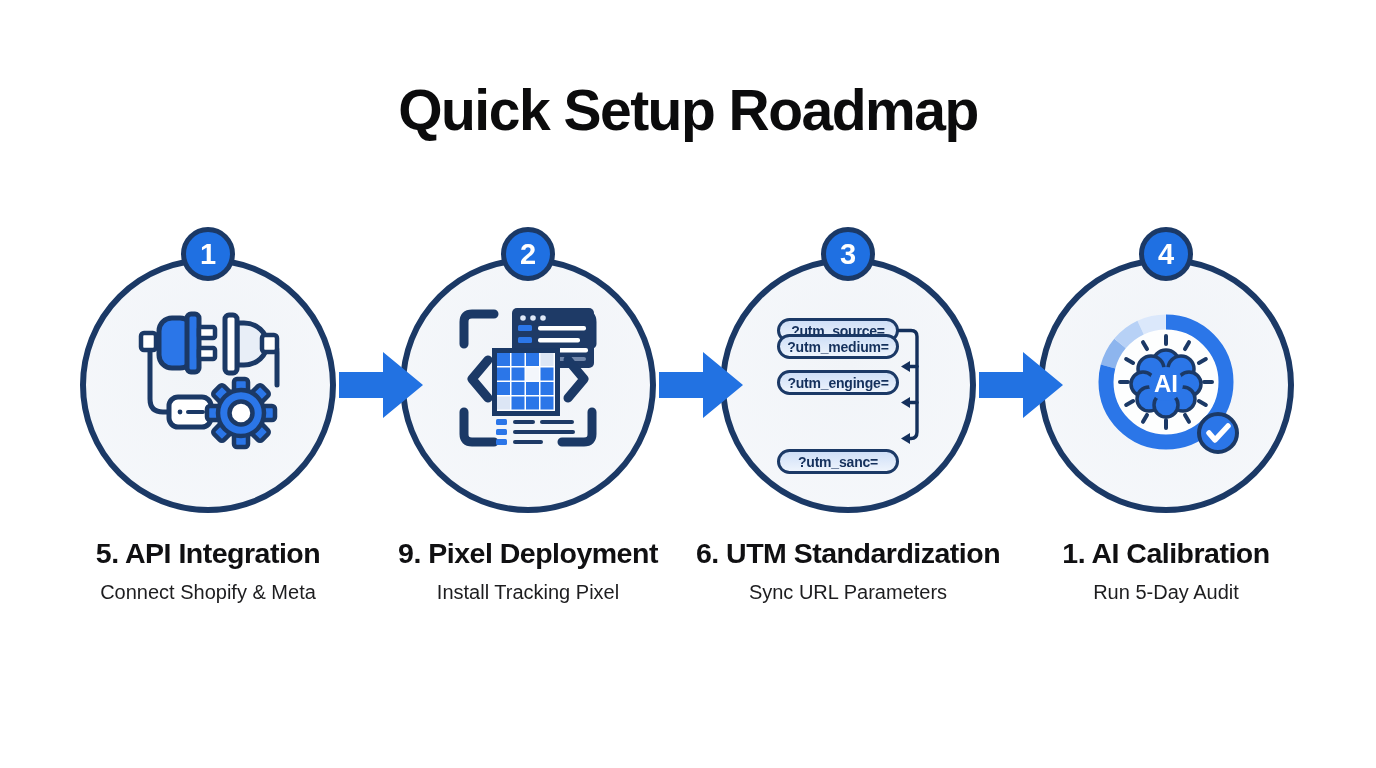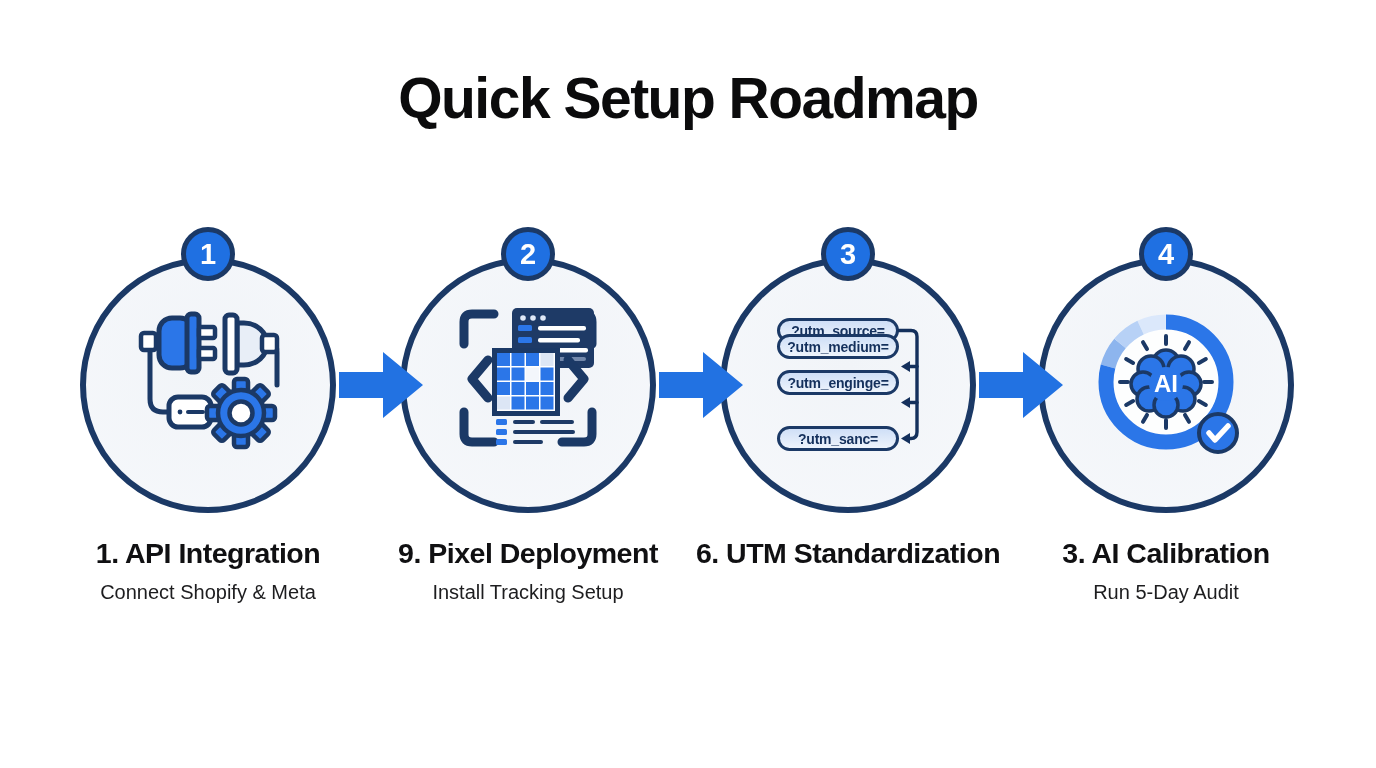--- a/index.html
+++ b/index.html
@@ -1,21 +1,21 @@
 <!DOCTYPE html>
 <html><head>
 <meta charset="utf-8">
 <style>
   html,body { margin:0; padding:0; background:#ffffff; }
   .canvas {
     position:relative; width:1376px; height:768px; background:#ffffff;
     font-family:"Liberation Sans", sans-serif; overflow:hidden;
   }
   .main-title {
-    position:absolute; top:65px; left:0; width:1376px; text-align:center;
+    position:absolute; top:77px; left:0; width:1376px; text-align:center;
     font-size:57px; font-weight:700; letter-spacing:-1.5px; color:#0b0b0c; margin:0;
   }
   .step-circle {
     position:absolute; top:257px; width:256px; height:256px; border-radius:50%;
     background:radial-gradient(circle at 50% 42%, #f1f4f8 0%, #f6f8fb 100%);
     border:6px solid #1b3966; box-sizing:border-box;
   }
   .badge {
     position:absolute; top:227px; width:54px; height:54px; border-radius:50%;
     background:#1f70e2; border:5px solid #1b3966; box-sizing:border-box;
@@ -161,21 +161,21 @@
 
   <div class="pill" style="top:318px">
       <span>?utm_source=</span>
     </div>
   <div class="pill" style="top:334px">
       <span>?utm_medium=</span>
     </div>
   <div class="pill" style="top:370px">
       <span>?utm_enginge=</span>
     </div>
-  <div class="pill" style="top:426px">
+  <div class="pill" style="top:449px">
       <span>?utm_sanc=</span>
     </div>
   <svg class="pill-bracket" width="30" height="136" viewBox="0 0 30 136">
     <g fill="none" stroke="#14305c" stroke-width="3.4" stroke-linecap="round" stroke-linejoin="round">
       <path d="M2 14.5 L14 14.5 Q20 14.5 20 20.5 L20 116 Q20 122.5 14 122.5 L12 122.5"></path>
       <path d="M20 50.5 L12 50.5"></path>
       <path d="M20 86.5 L12 86.5"></path>
     </g>
     <polygon points="4,50.5 13,45 13,56" fill="#14305c"></polygon>
     <polygon points="4,86.5 13,81 13,92" fill="#14305c"></polygon>
@@ -213,21 +213,22 @@
       <circle cx="85" cy="108" r="12"></circle>
     </g>
     <circle cx="85" cy="87" r="17" fill="#2b76e8"></circle>
     <text x="85" y="95" text-anchor="middle" font-size="24" font-weight="bold" fill="#ffffff" font-family="Liberation Sans, sans-serif">AI</text>
     <g>
       <circle cx="137" cy="136" r="19" fill="#2b76e8" stroke="#1b3966" stroke-width="4"></circle>
       <path d="M128 136 L134 143 L147 129" fill="none" stroke="#ffffff" stroke-width="5.5" stroke-linecap="round" stroke-linejoin="round"></path>
     </g>
   </svg>
 
-  <div class="step-title" style="left:28px">1. API Integration</div>
+  <div class="step-title" style="left:28px">5. API Integration</div>
   <div class="step-title" style="left:348px">9. Pixel Deployment</div>
   <div class="step-title" style="left:668px">6. UTM Standardization</div>
-  <div class="step-title" style="left:986px">3. AI Calibration</div>
+  <div class="step-title" style="left:986px">1. AI Calibration</div>
   <div class="step-subtitle" style="left:28px">Connect Shopify &amp; Meta</div>
-  <div class="step-subtitle" style="left:348px">Install Tracking Setup</div>
+  <div class="step-subtitle" style="left:348px">Install Tracking Pixel</div>
+  <div class="step-subtitle" style="left:668px">Sync URL Parameters</div>
   <div class="step-subtitle" style="left:986px">Run 5-Day Audit</div>
 
 </div>
 
 </body></html>

